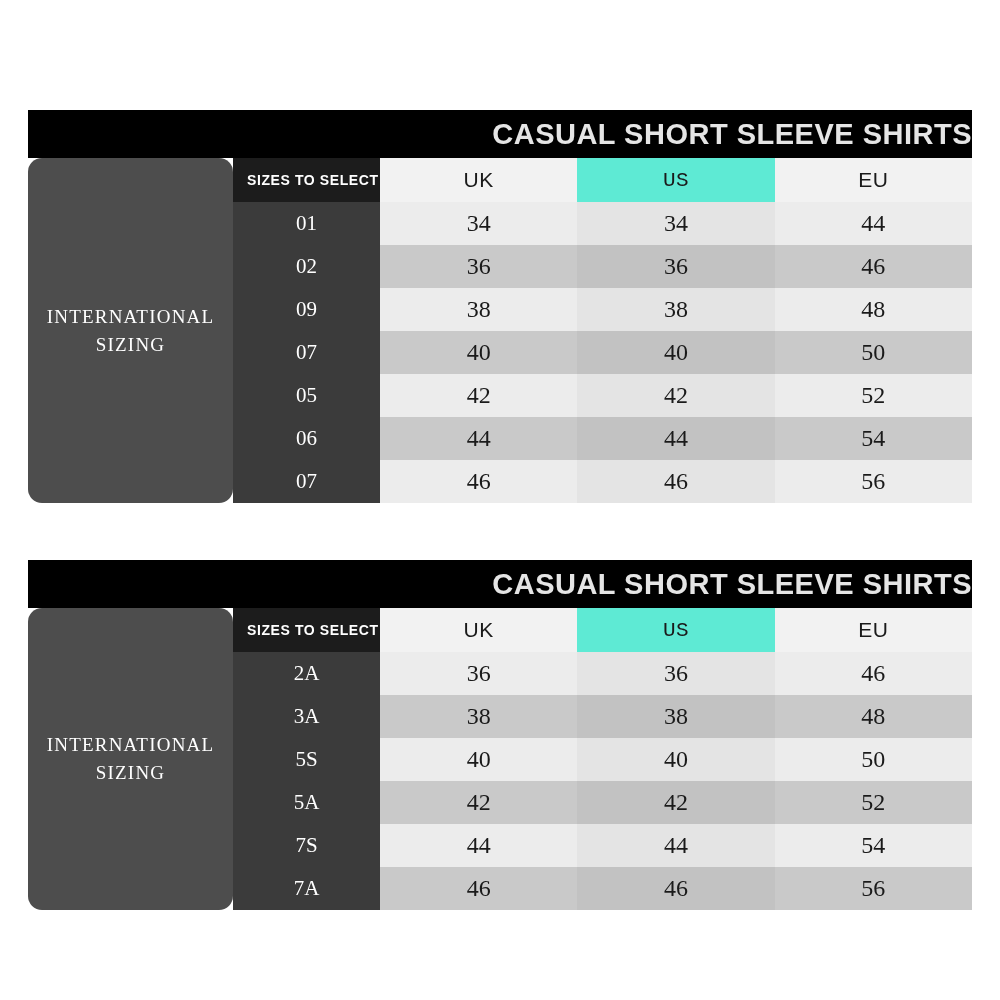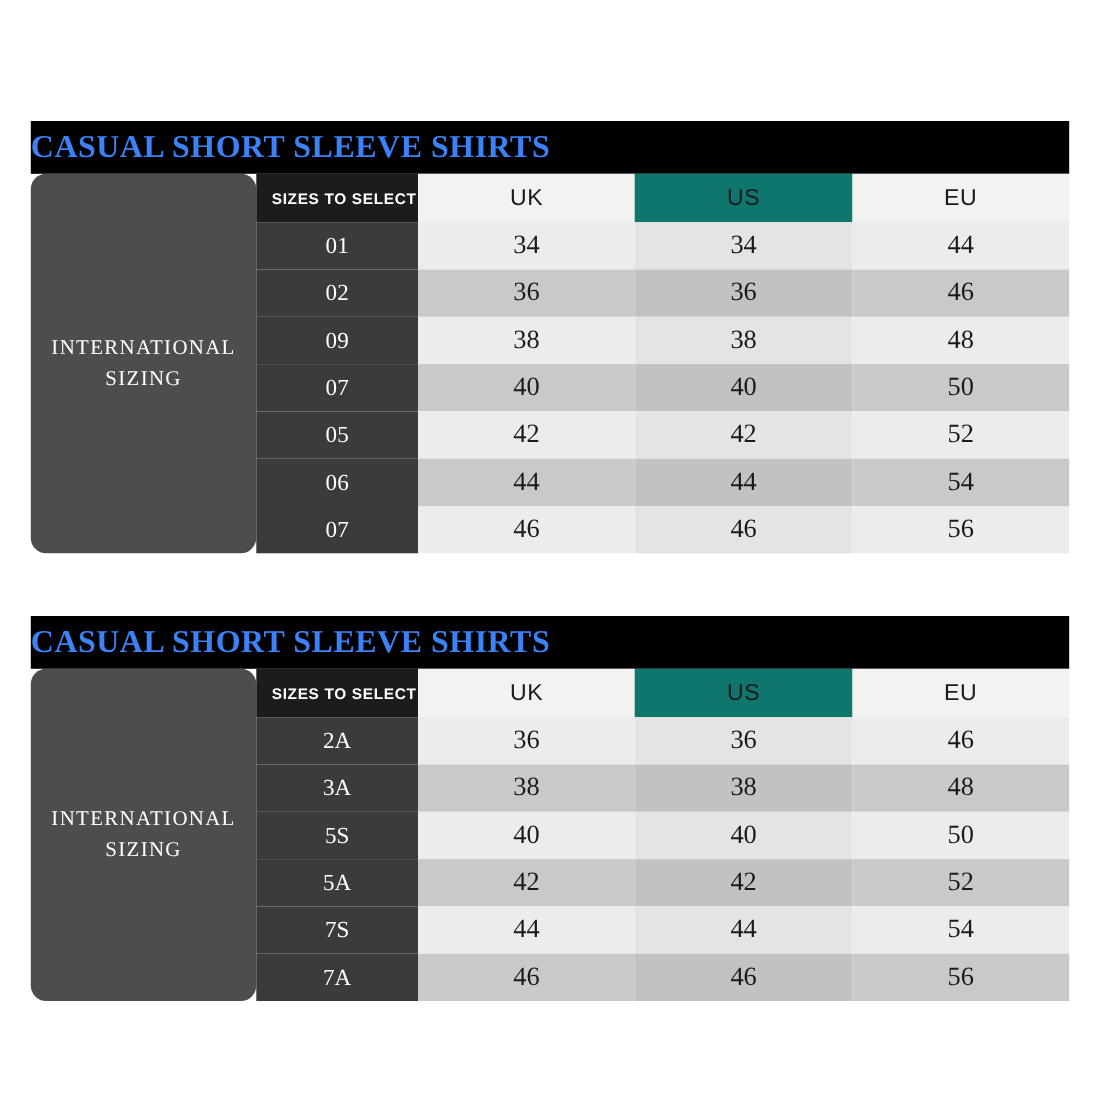--- a/index.html
+++ b/index.html
@@ -23,28 +23,28 @@
   .chart {
     position: absolute;
     left: 28px;
     width: 944px;
   }
   .chart-1 { top: 110px; }
   .chart-2 { top: 560px; }
 
   .chart-title {
     background: #000000;
-    color: #3b82f6;
+    color: #e5e5e5;
     height: 48px;
     line-height: 48px;
-    text-align: left;
+    text-align: right;
     font-size: 29px;
     font-weight: bold;
     letter-spacing: 0.5px;
-    font-family: Liberation Serif, serif;
+    font-family: Liberation Sans, sans-serif;
   }
 
   .grid {
     display: flex;
     width: 100%;
   }
   .col-label {
     width: 205px;
     background: #4d4d4d;
     color: #ffffff;
@@ -99,21 +99,21 @@
     color: #1a1a1a;
     font-family: "Liberation Serif", serif;
   }
   .row.head .c-val {
     font-size: 21px;
     letter-spacing: 0.5px;
     font-family: "Liberation Sans", sans-serif;
   }
   
   .row.head .c-val { background: #f2f2f2; }
-  .row.head .c-val.alt { background: #0f766e; }
+  .row.head .c-val.alt { background: #5eead4; font-family: Liberation Mono, monospace; }
   .row.odd .c-val { background: #ececec; }
   .row.odd .c-val.alt { background: #e4e4e4; }
   .row.even .c-val { background: #c9c9c9; }
   .row.even .c-val.alt { background: #c2c2c2; }
 </style>
 </head>
 <body>
 
 <div class="page">
 

